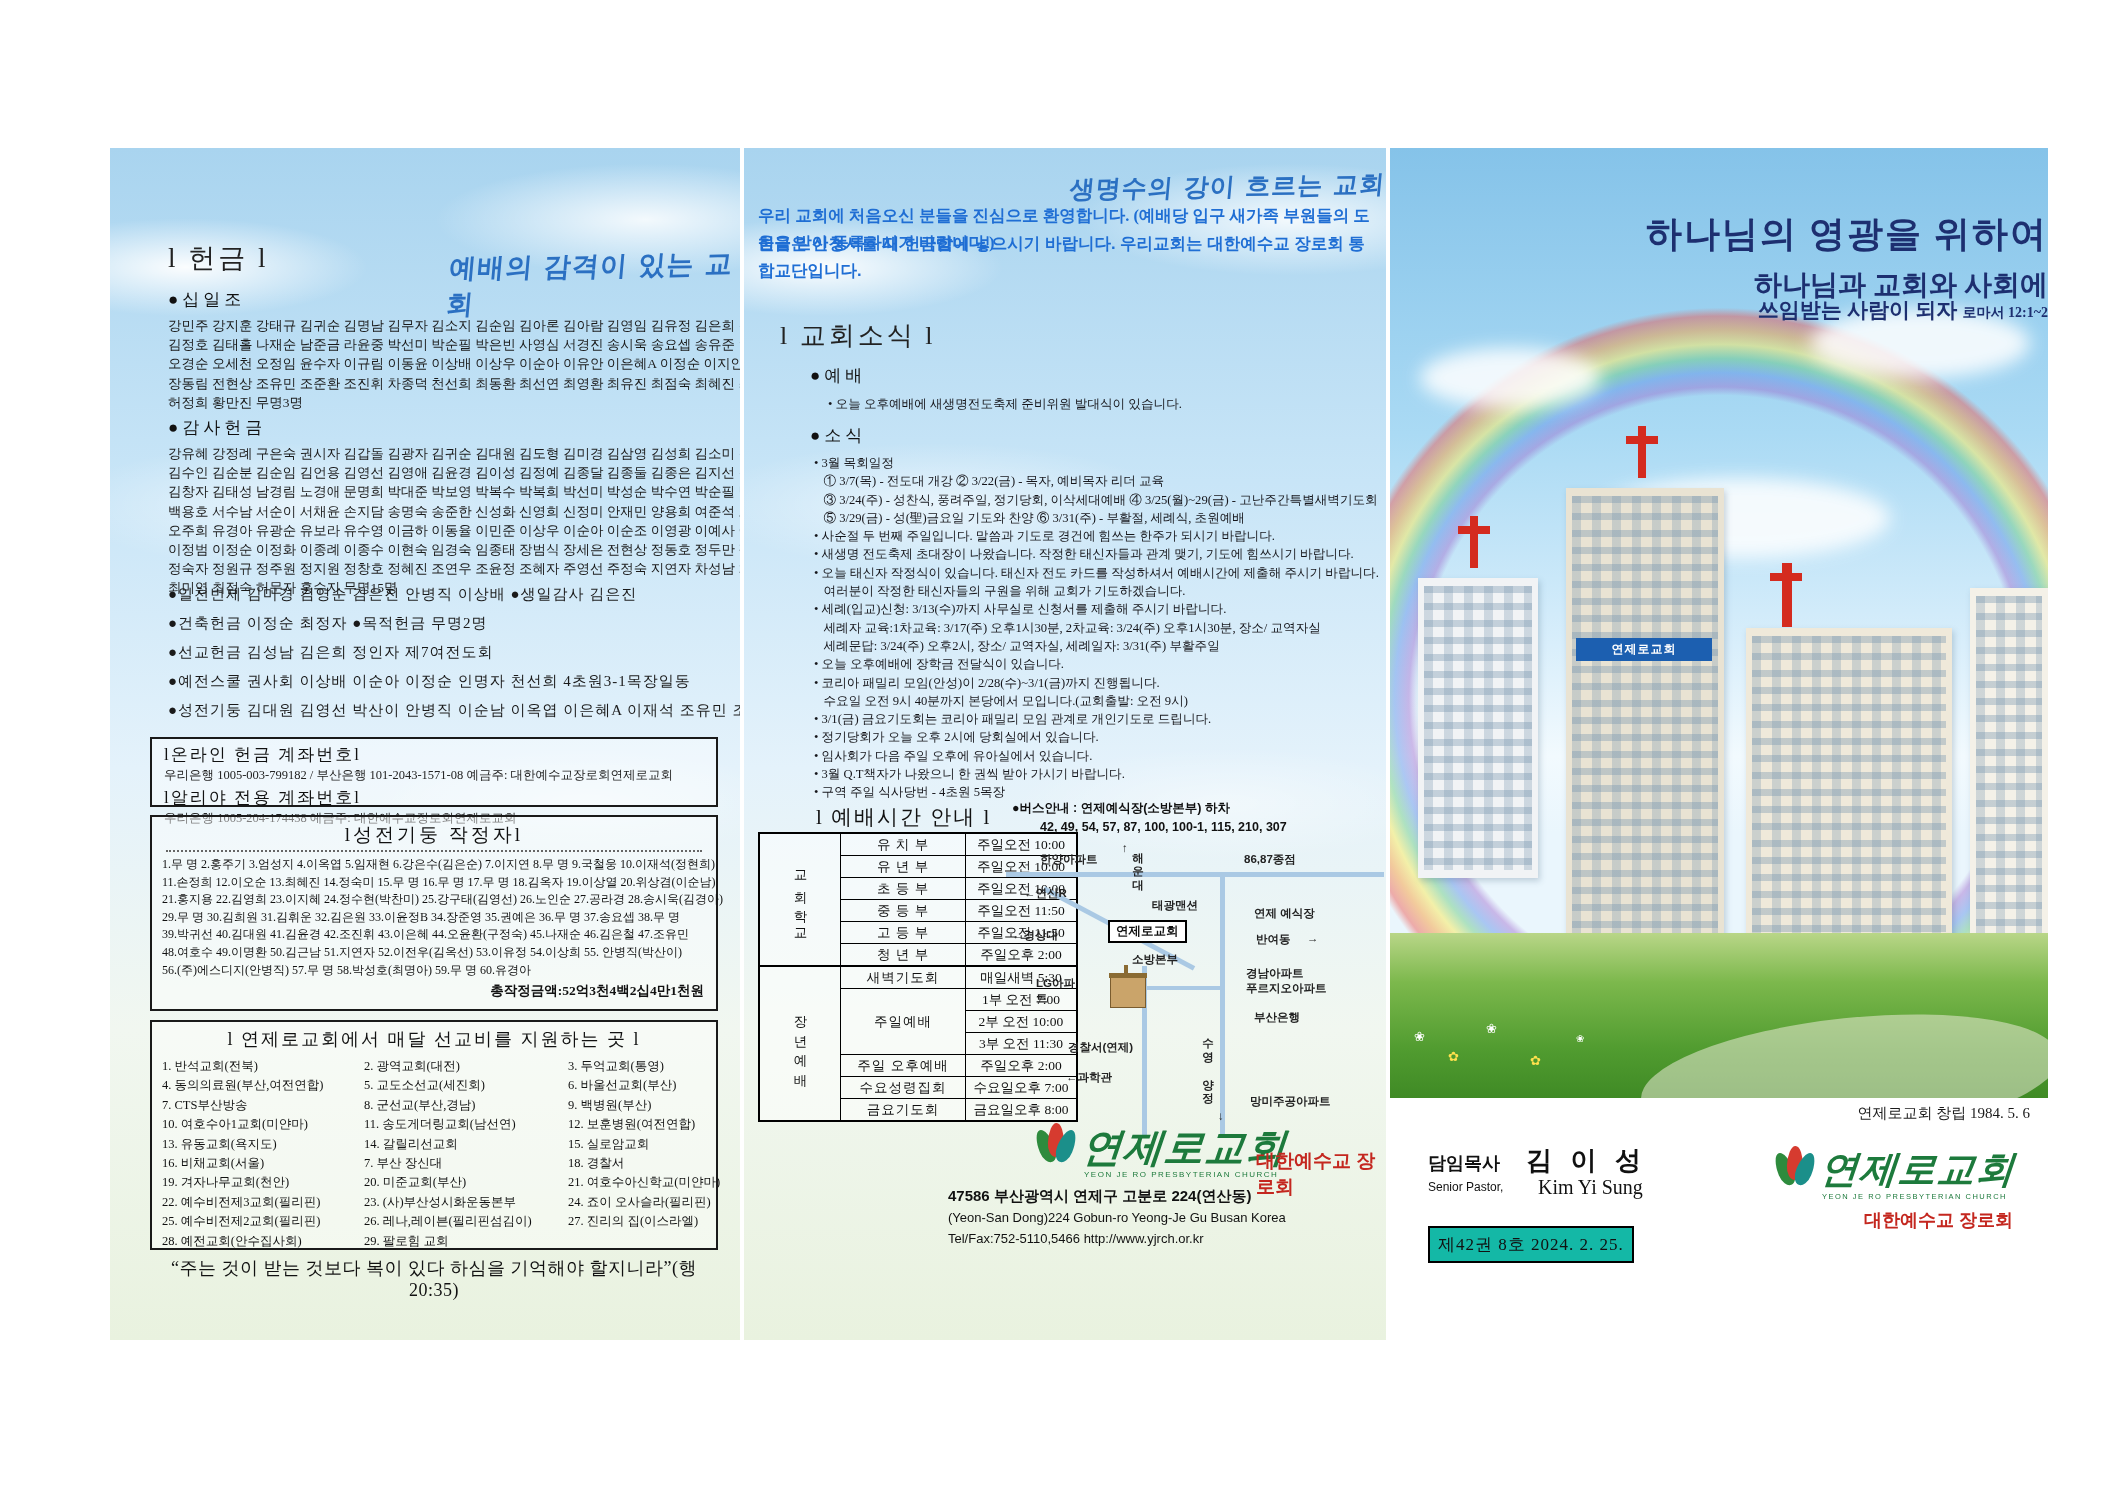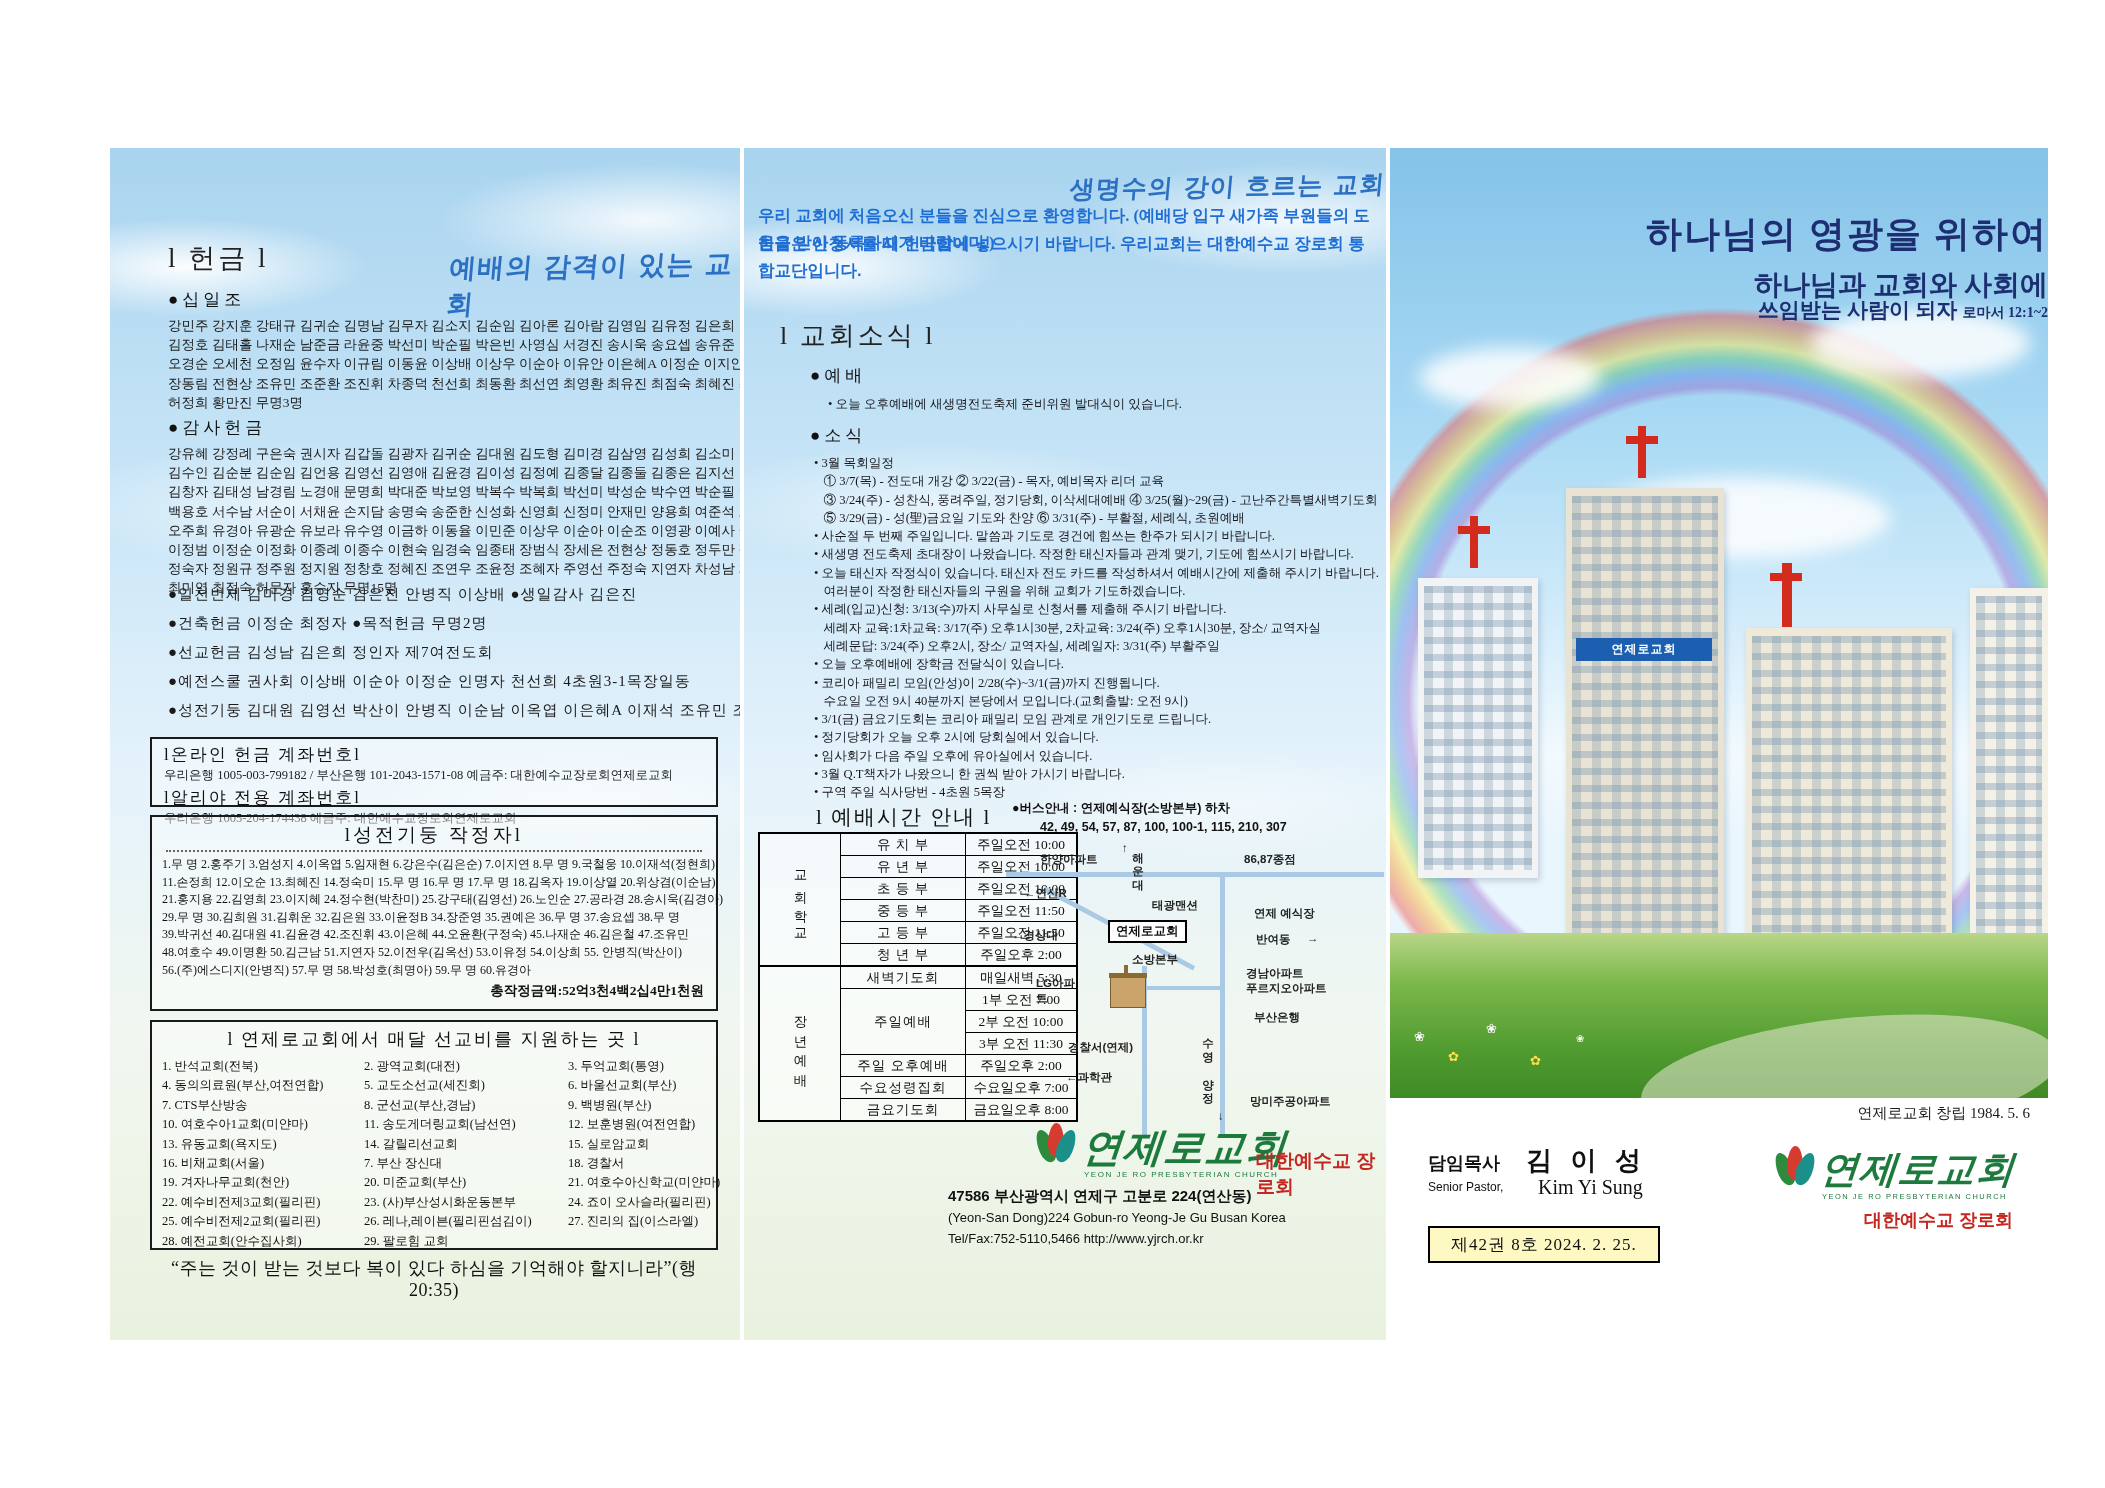--- a/index.html
+++ b/index.html
@@ -98,22 +98,22 @@
     background:rgba(235,235,215,.55);transform:rotate(-6deg);}
   .flower{position:absolute;font-size:13px;color:#fff;}
   .flower.y{color:#ffe14d;}
   .headline{position:absolute;width:658px;text-align:right;font-weight:bold;color:#1d2f70;}
   .founded{position:absolute;right:18px;top:956px;font-size:15px;color:#1a1a1a;}
   .pastor-row{position:absolute;left:38px;top:995px;}
   .pastor-label{display:inline-block;font-size:18px;font-weight:bold;vertical-align:baseline;}
   .pastor-name{display:inline-block;font-size:26px;font-weight:bold;letter-spacing:6px;margin-left:22px;}
   .pastor-en{position:absolute;left:38px;top:1032px;font-size:12px;font-family:"Liberation Sans",sans-serif;}
   .pastor-en-name{position:absolute;left:148px;top:1028px;font-size:20px;font-family:"Liberation Serif",serif;}
-  .issue-box{position:absolute;left:38px;top:1078px;border:2px solid #000;padding:5px 21px;
-    font-size:17px;letter-spacing:1px;background:#fef9c3;white-space:nowrap;}
+  .issue-box{position:absolute;left:38px;top:1078px;border:2px solid #000;padding:5px 8px;
+    font-size:17px;letter-spacing:1px;background:#14b8a6;white-space:nowrap;}
 </style>
 </head>
 <body>
 
 <div class="page">
 
   <div class="panel sky left-panel">
     <div class="sec-head" style="left:58px;top:92px;">l 헌금 l</div>
     <div class="script-title" style="left:338px;top:100px;">예배의 감격이 있는 교회</div>
 

